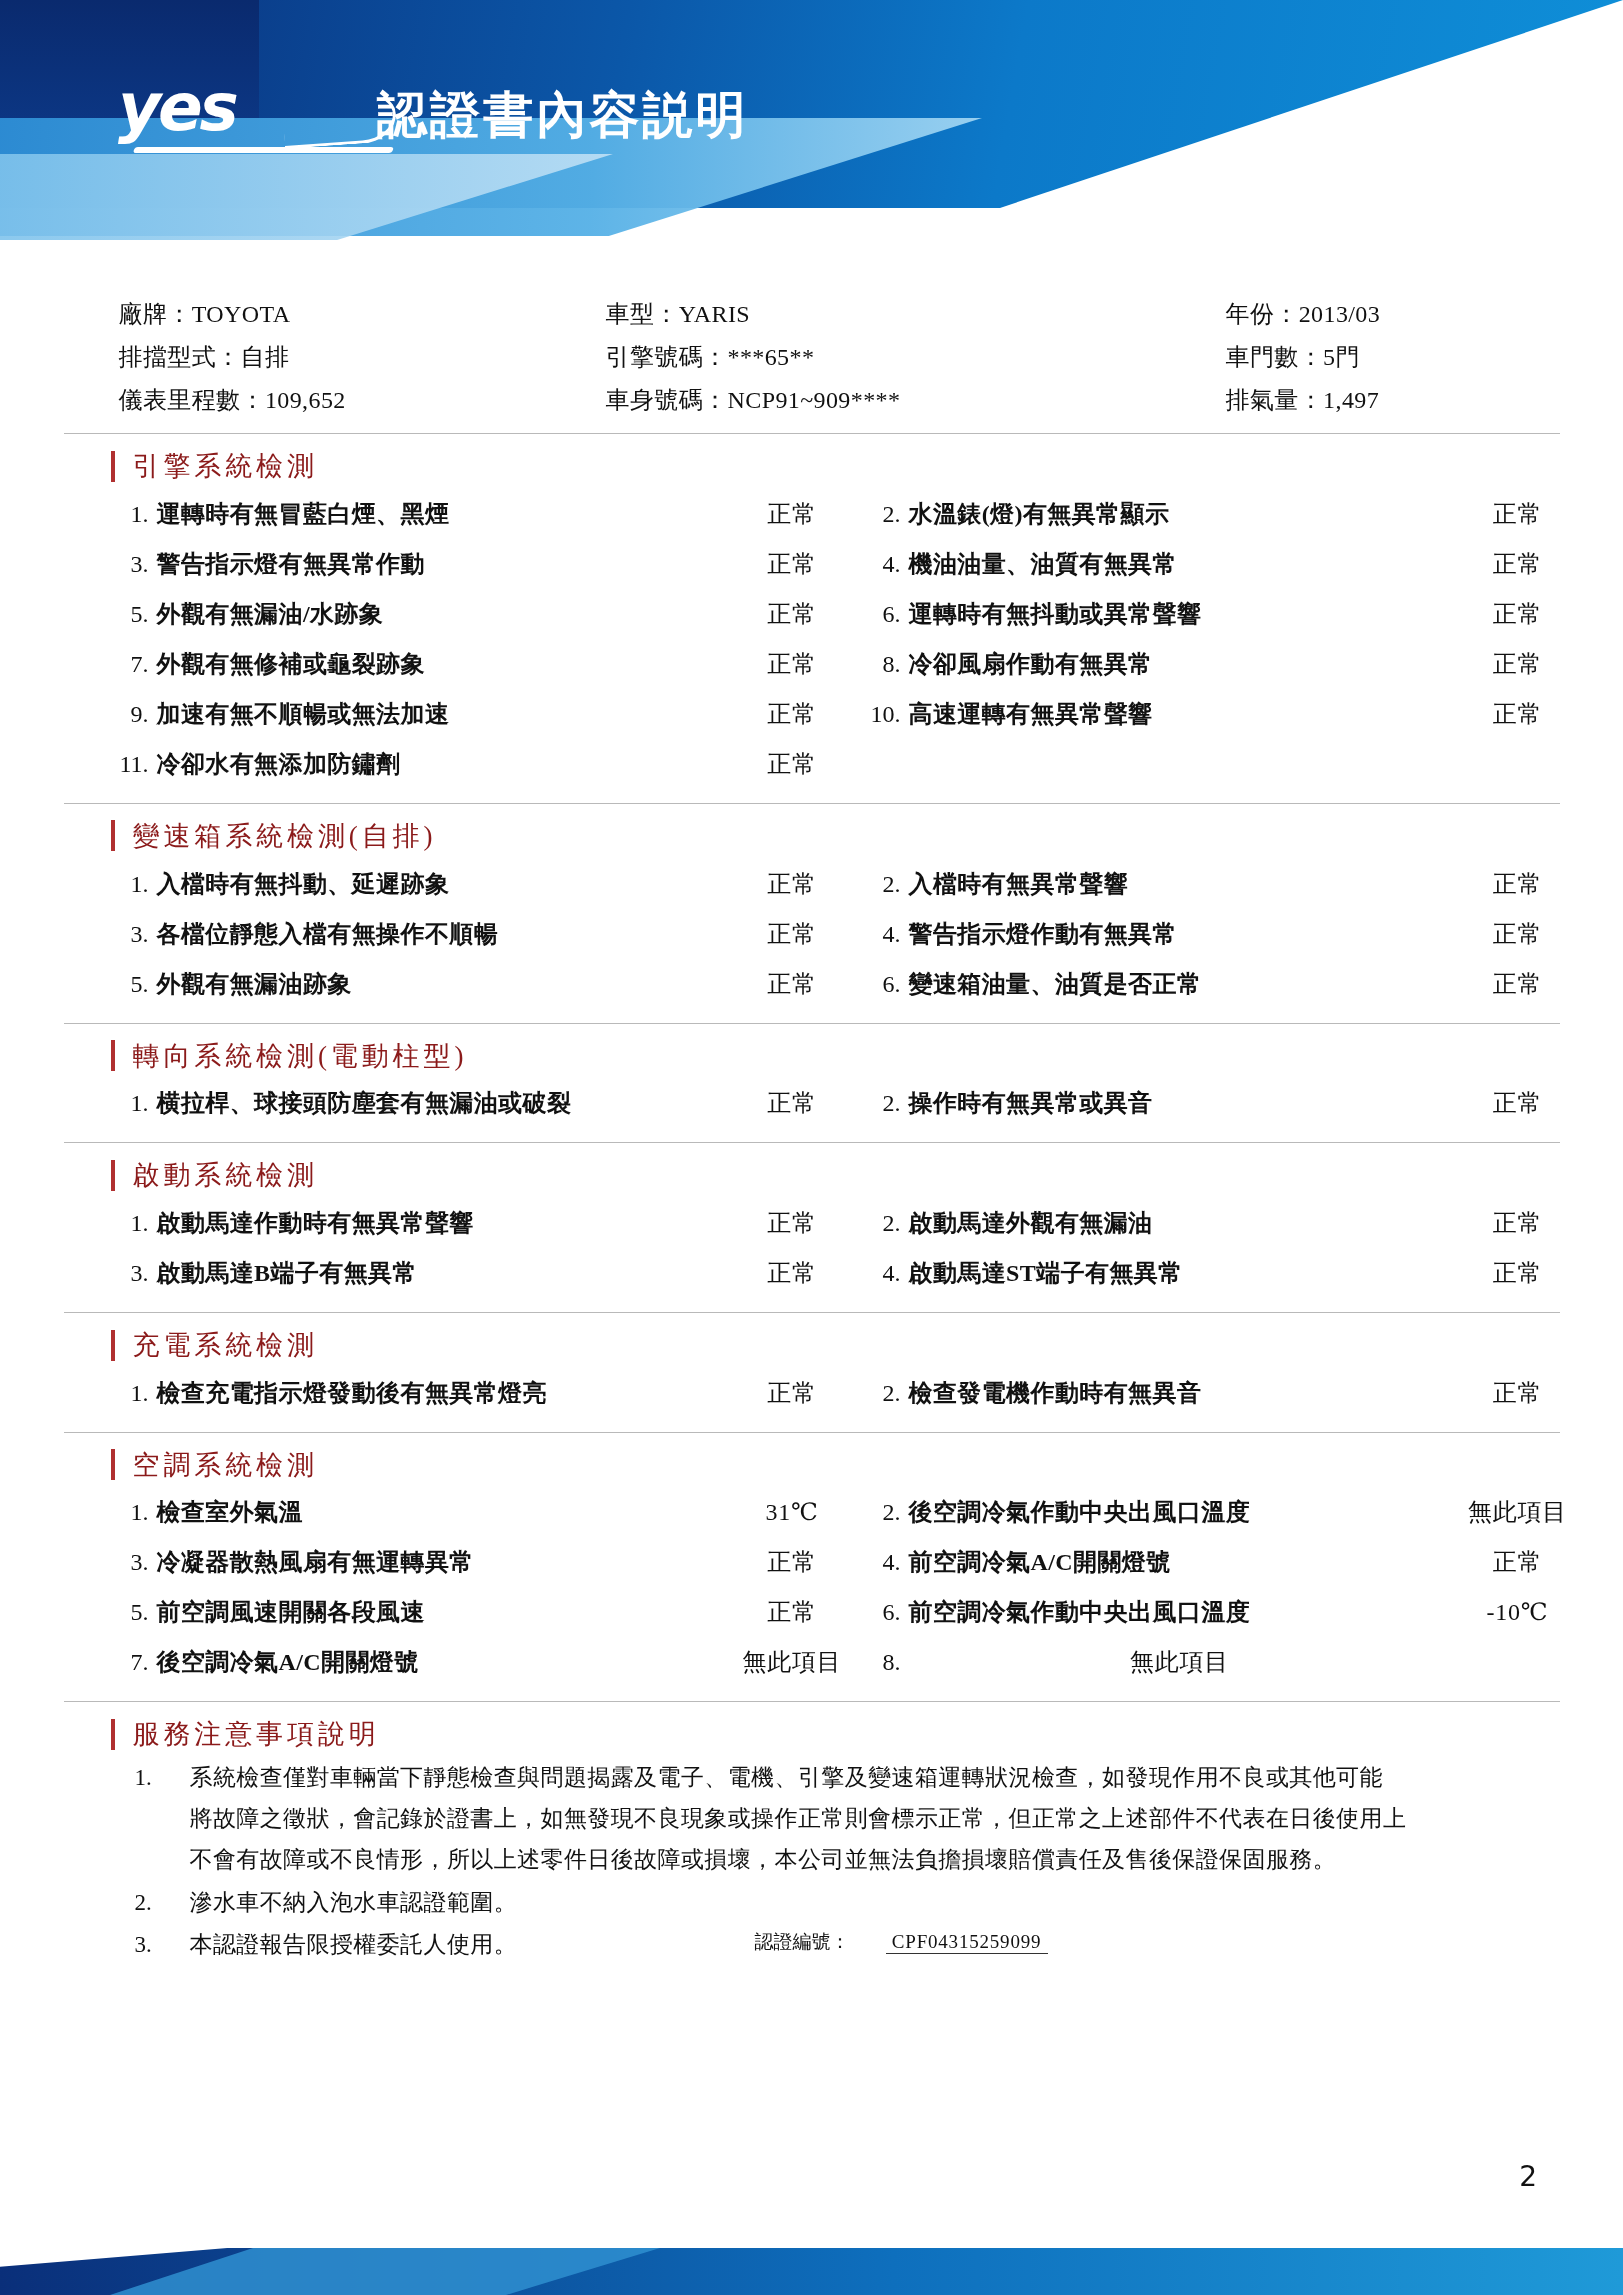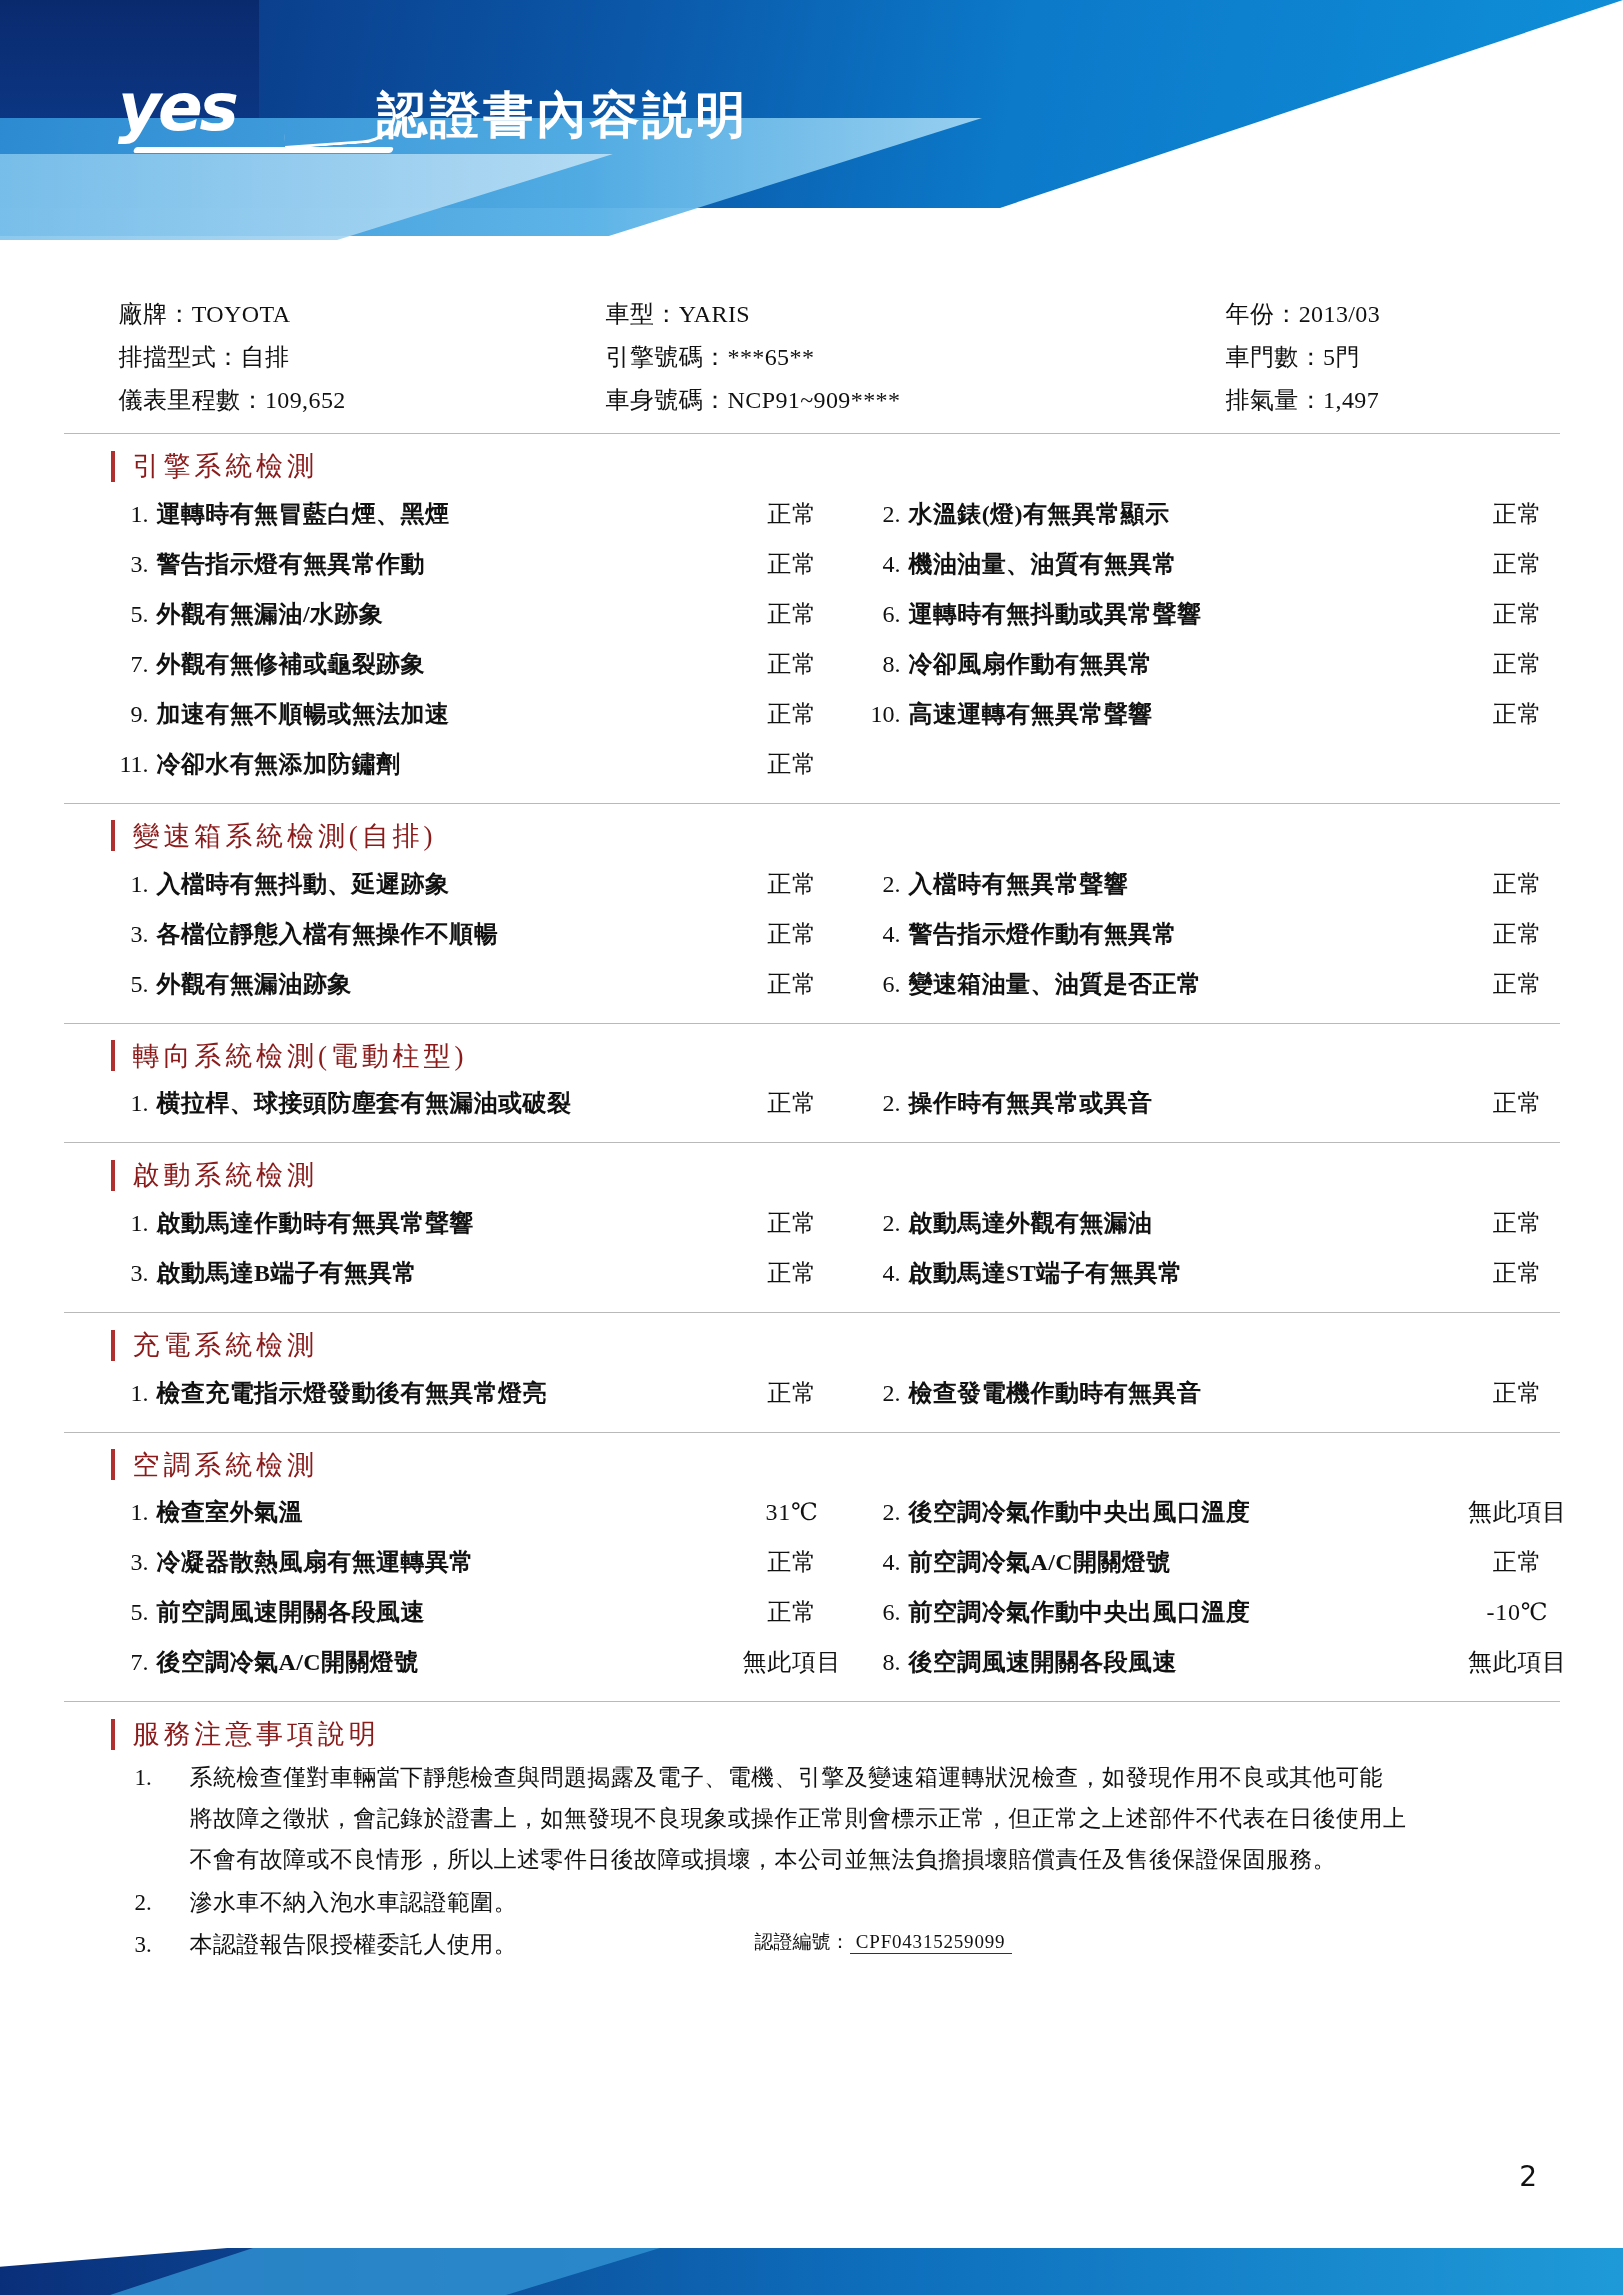--- a/index.html
+++ b/index.html
@@ -237,20 +237,21 @@
   .certno {
     margin-top: -38px;
     margin-left: 691px;
     font-size: 19px;
     color: #111;
   }
   .certno .underl {
     border-bottom: 0.8px solid #333;
     padding: 0 6.3px 1.6px 6.3px;
     letter-spacing: 0.8px;
+    margin-left: 36px;
   }
 </style>
 </head>
 <body>
 
 <div class="page">
 
   <div class="header">
     <div class="hdr-base"></div>
     <div class="hdr-darkpanel"></div>
@@ -455,21 +456,20 @@
                 <div class="val">正常</div>
                 <div class="num">6.</div>
                 <div class="label">前空調冷氣作動中央出風口溫度</div>
                 <div class="val">-10℃</div>
               </div>
               <div class="row">
                 <div class="num">7.</div>
                 <div class="label">後空調冷氣A/C開關燈號</div>
                 <div class="val">無此項目</div>
                 <div class="num">8.</div>
-                <div class="label">後空調風速開關各段風速</div>
                 <div class="val">無此項目</div>
               </div>
             </div>
           </div>
         </div>
 
       <div class="notes">
         <div class="sec-title">
           <span class="sec-bar"></span>
           <span>服務注意事項說明</span>

